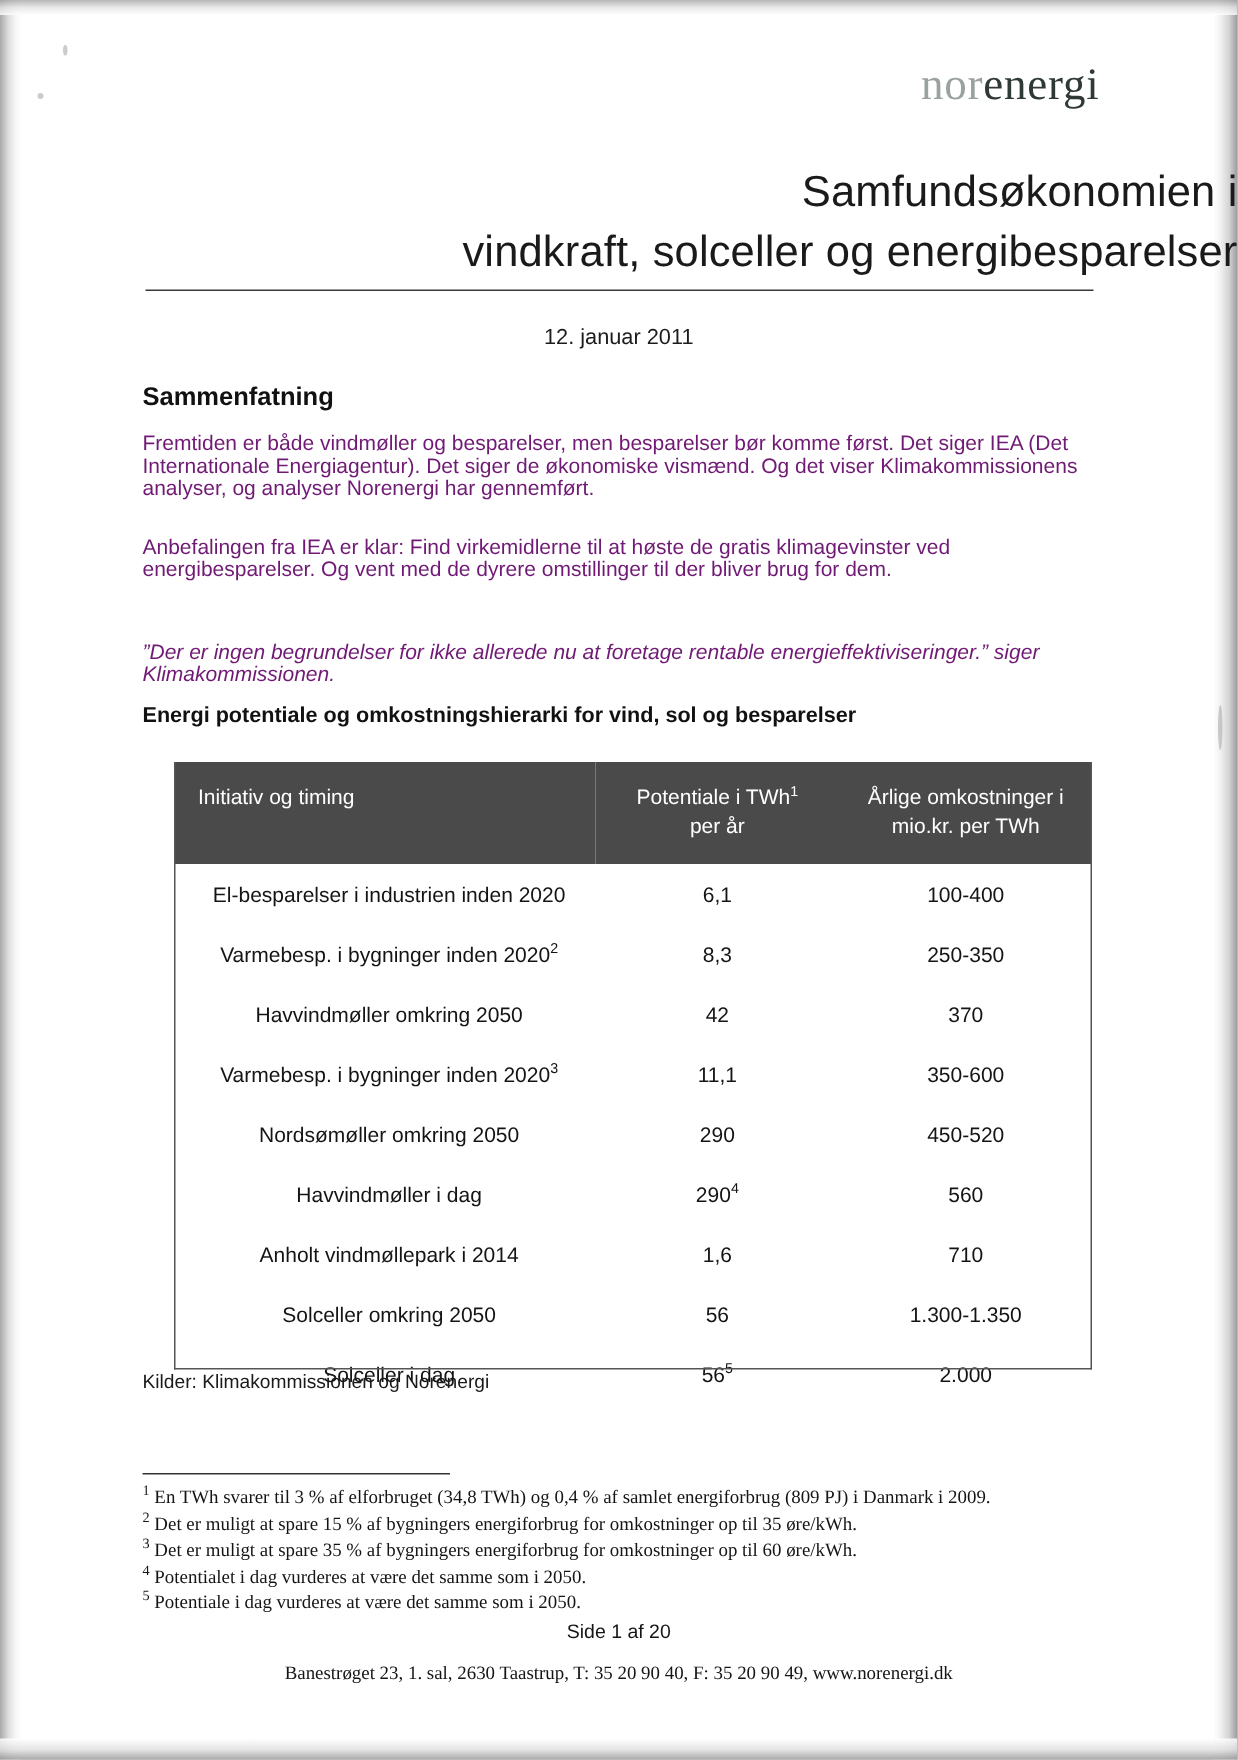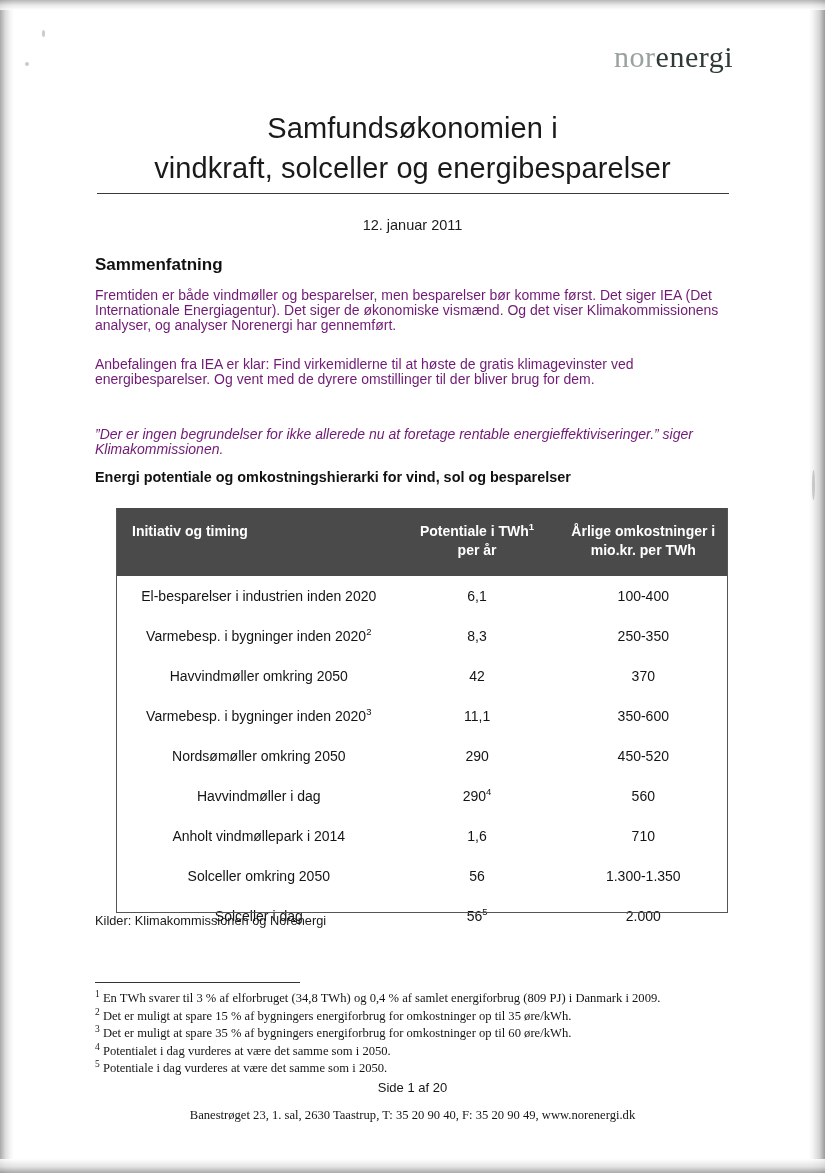--- a/index.html
+++ b/index.html
@@ -71,21 +71,21 @@
     white-space: nowrap;
   }
   .logo .nor { color: #9aa2a0; }
   .logo .energi { color: #2f3a37; }
 
   .title {
     position: absolute;
     left: 0;
     top: 108px;
     width: 825px;
-    text-align: center;
+    text-align: right;
     font-size: 29px;
     color: #1a1a1a;
     line-height: 40px;
     font-weight: 400;
     letter-spacing: 0.1px;
   }
   .title-rule {
     position: absolute;
     left: 97px;
     top: 193px;
@@ -141,21 +141,21 @@
     left: 116px;
     top: 508px;
     width: 612px;
     border-collapse: collapse;
     font-size: 14px;
     color: #141414;
   }
   table.data th {
     background: #4a4a4a;
     color: #ffffff;
-    font-weight: bold;
+    font-weight: normal;
     font-size: 14px;
     padding: 14px 10px 16px 10px;
     vertical-align: top;
     line-height: 19px;
   }
   table.data th.c0 { text-align: left; padding-left: 16px; width: 290px; }
   table.data th.c1 { text-align: center; width: 160px; }
   table.data th.c2 { width: 162px; margin-top: 16px; }
   table.data td {
     padding: 11px 10px 11px 10px;

